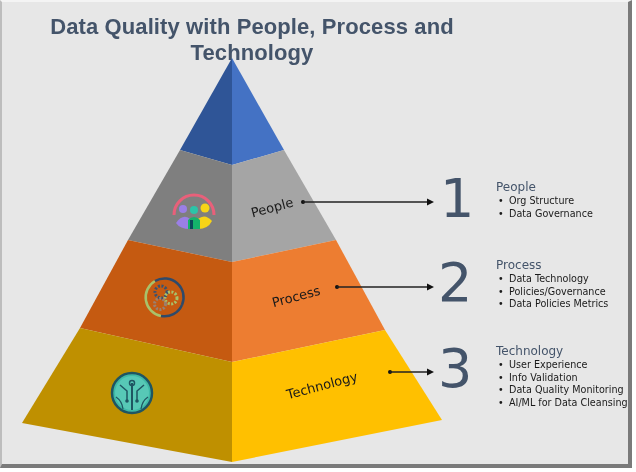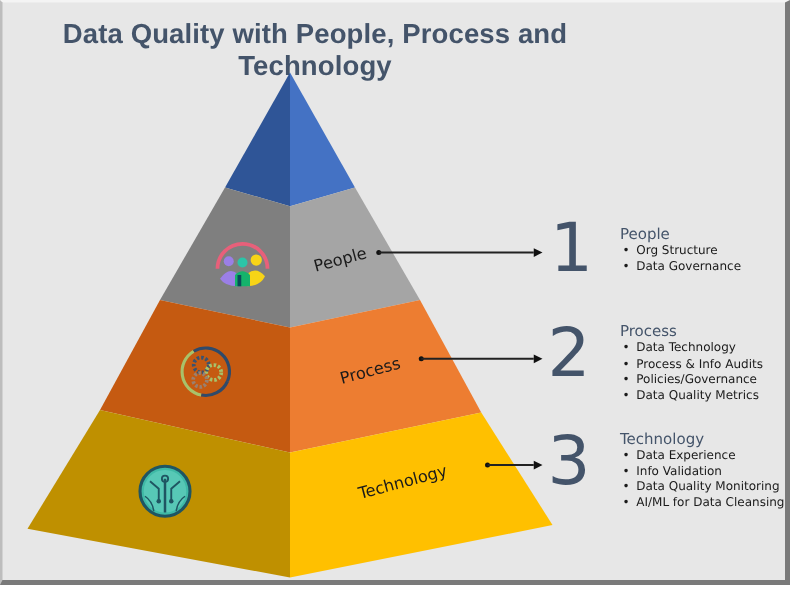--- a/index.html
+++ b/index.html
@@ -107,27 +107,26 @@
   <ul>
     <li>Org Structure</li>
     <li>Data Governance</li>
   </ul>
 </div>
 
 <div class="block" style="top:258px;">
   <div class="head">Process</div>
   <ul>
     <li>Data Technology</li>
-    <li>Process &amp; Info Audits</li>
     <li>Policies/Governance</li>
-    <li>Data Quality Metrics</li>
+    <li>Data Policies Metrics</li>
   </ul>
 </div>
 
 <div class="block" style="top:344px;">
   <div class="head">Technology</div>
   <ul>
-    <li>Data Experience</li>
+    <li>User Experience</li>
     <li>Info Validation</li>
     <li>Data Quality Monitoring</li>
     <li>AI/ML for Data Cleansing</li>
   </ul>
 </div>
 
 </body></html>

